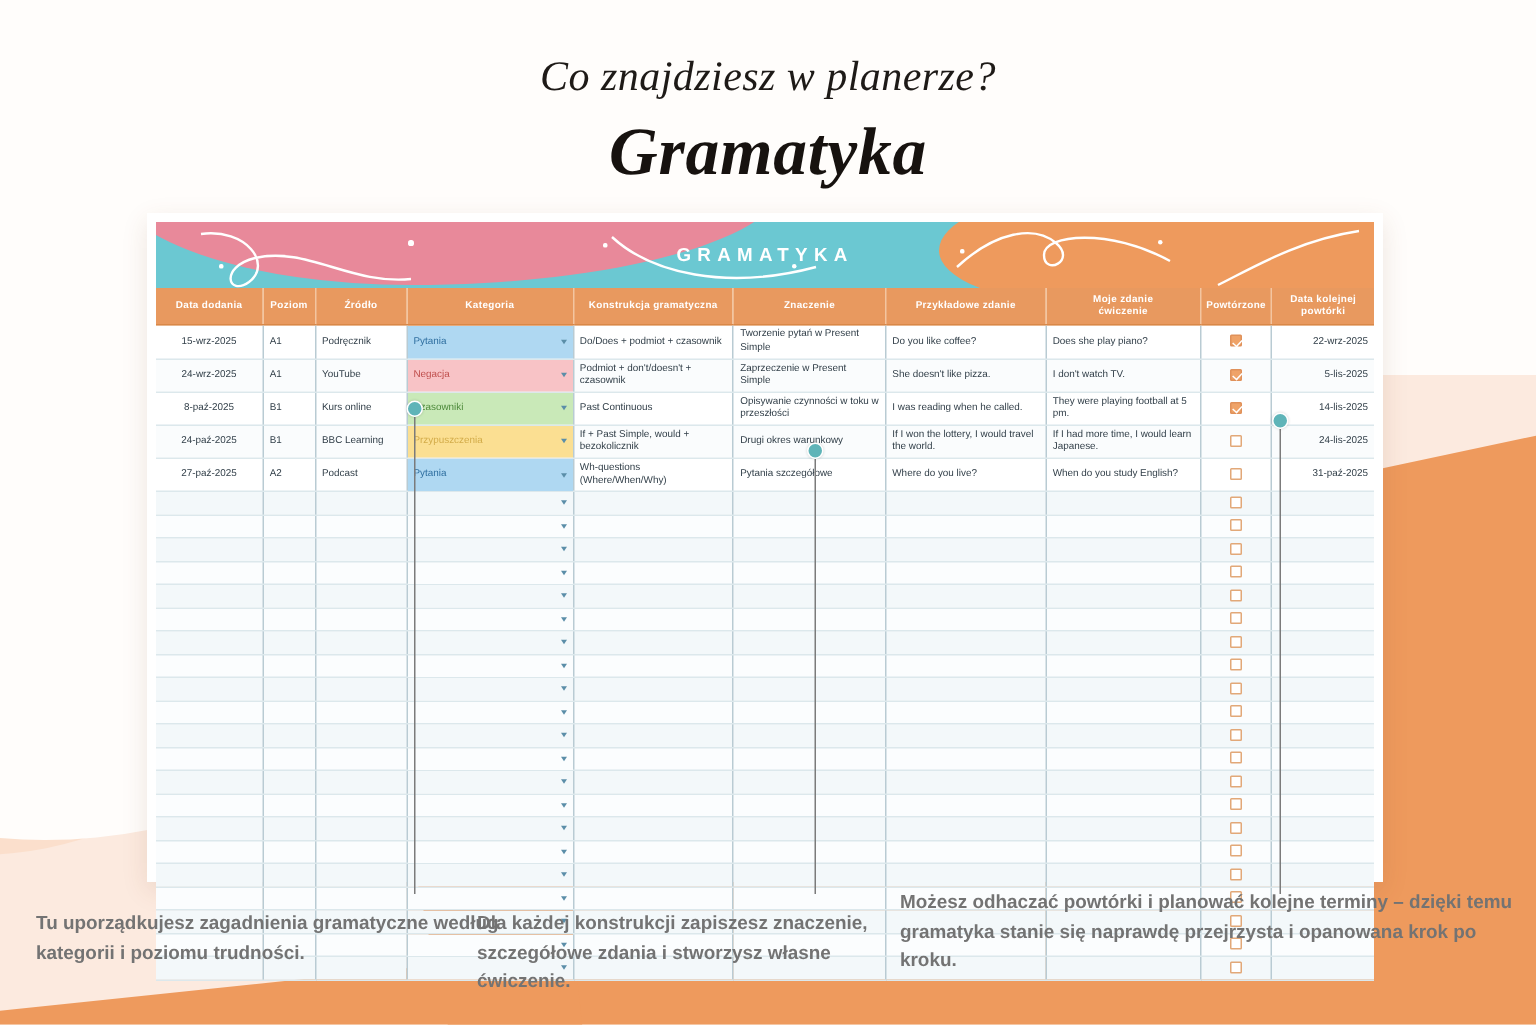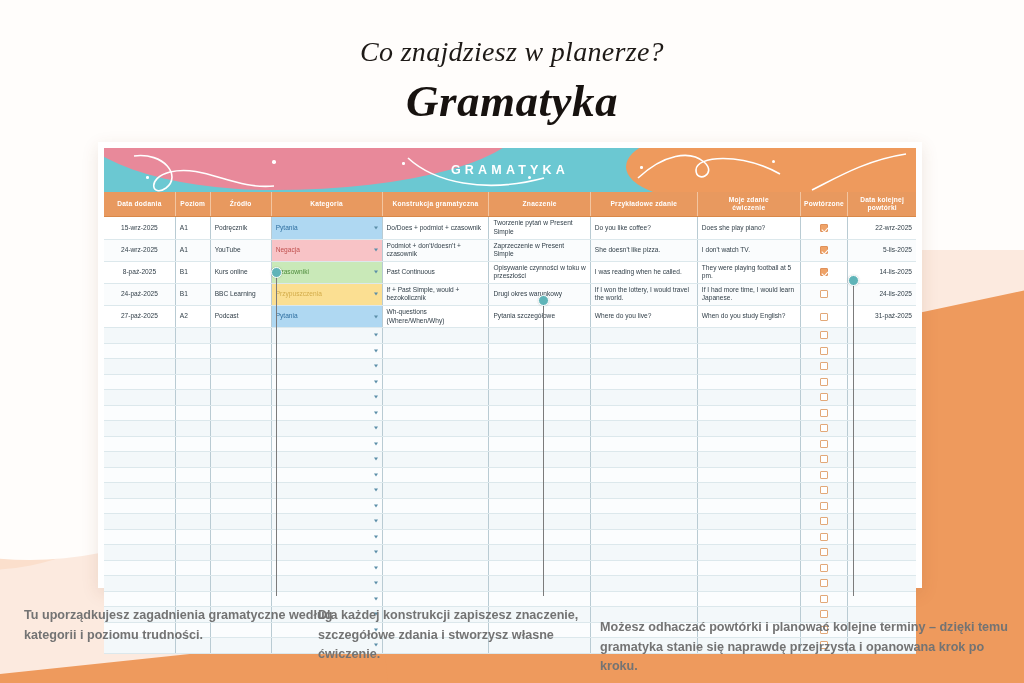--- a/index.html
+++ b/index.html
@@ -201,21 +201,21 @@
   .caption {
     position: absolute;
     font-size: 12.6px;
     font-weight: bold;
     color: #737373;
     line-height: 1.55;
     z-index: 14;
   }
   .cap1 { left: 24px;  top: 606px; width: 316px; }
   .cap2 { left: 318px; top: 606px; width: 296px; }
-  .cap3 { left: 600px; top: 618px; width: 424px; }
+  .cap3 { left: 600px; top: 592px; width: 424px; }
 </style>
 </head>
 <body>
 
 <div class="bg">
   <div class="bg-white-main"></div>
   <div class="bg-peach-body"></div>
   <div class="bg-peach-tl"></div>
   <div class="bg-white-left"></div>
   <div class="bg-orange-br"></div>

